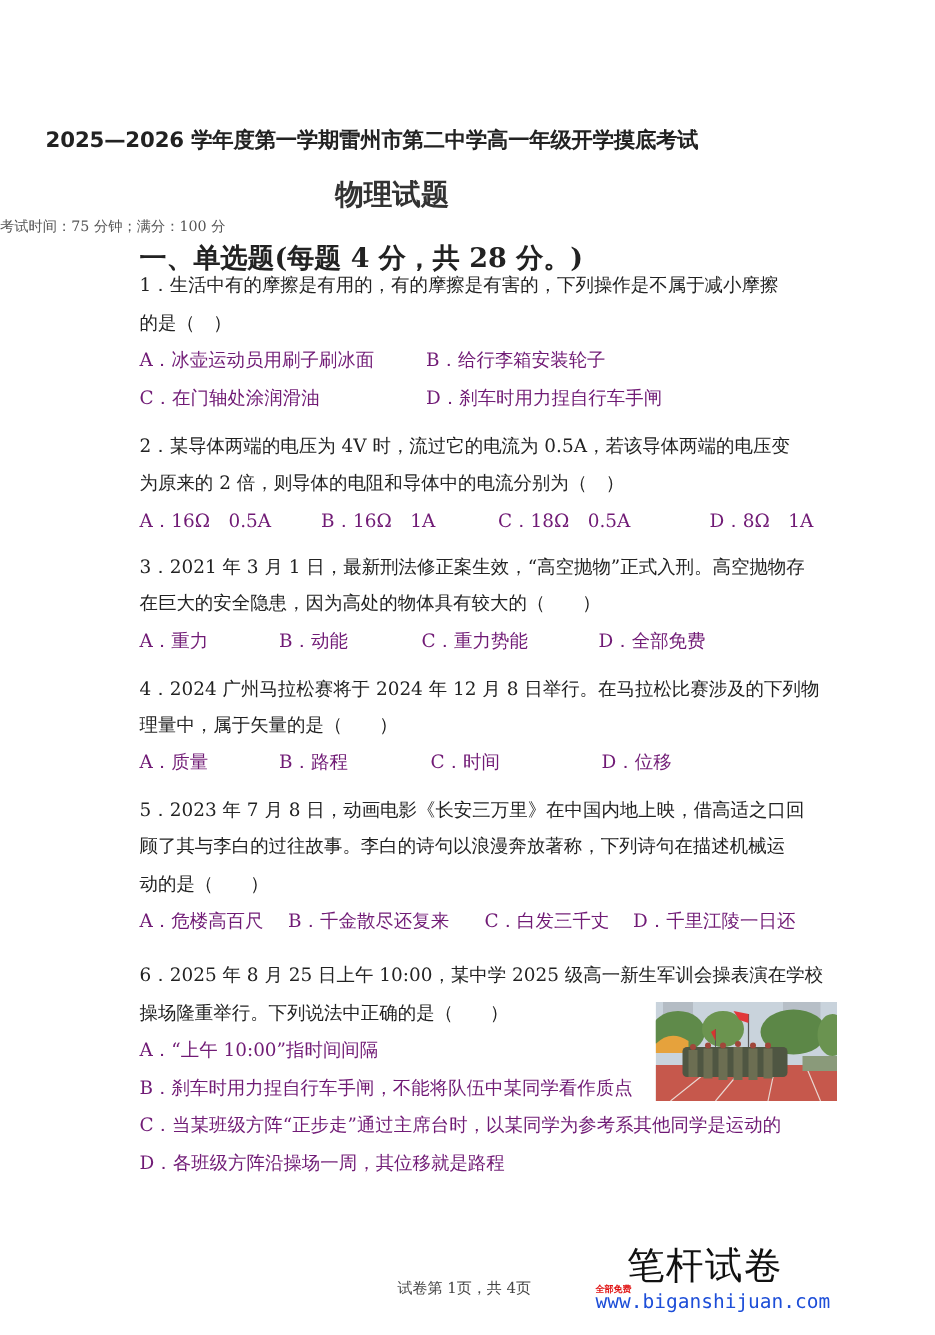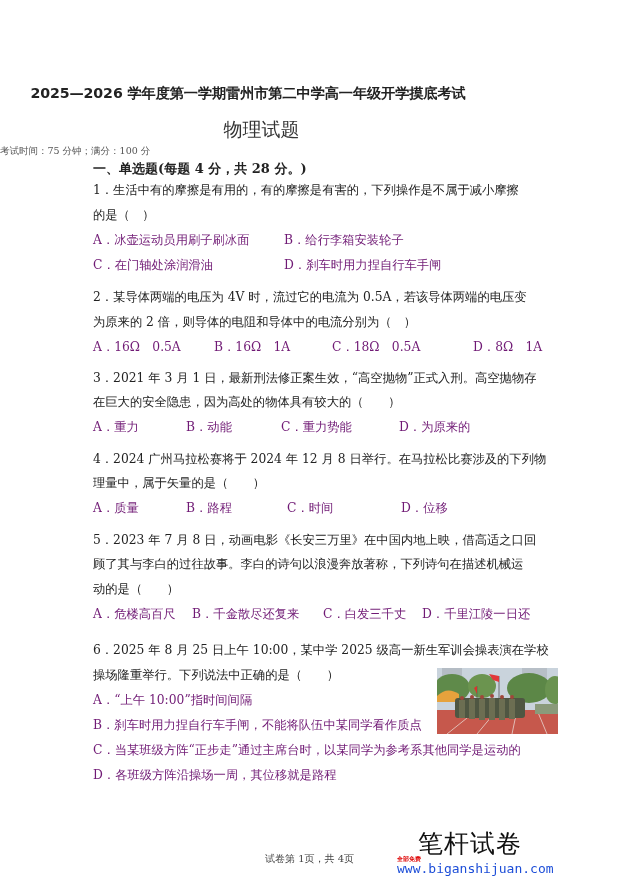--- a/index.html
+++ b/index.html
@@ -2,23 +2,23 @@
 <html><head>
 <meta charset="utf-8">
 <style>
   html, body { margin:0; padding:0; background:#ffffff; }
   body { width:623px; height:890px; position:relative; overflow:hidden;
          font-family:"DejaVu Serif","Liberation Serif",serif; color:#1a1a1a; }
   .abs { position:absolute; white-space:nowrap; }
   .title { left:0; width:496px; text-align:center; top:84px; font-family:"DejaVu Sans","Liberation Sans",sans-serif;
            font-weight:bold; font-size:14.2px; letter-spacing:-0.1px; color:#222; }
   .subject { left:0; width:523px; text-align:center; top:117px; font-family:"DejaVu Sans","Liberation Sans",sans-serif;
-             font-weight:normal; font-size:19px; color:#333; }
+             font-weight:bold; font-size:19px; color:#333; }
   .meta { left:0; width:623px; top:145px; font-size:9.5px; color:#555; }
-  .section { left:93px; top:160px; font-size:13px; font-weight:bold; color:#222; }
+  .section { left:93px; top:160px; font-size:18px; font-weight:bold; color:#222; }
   .line { left:93px; font-size:12.3px; color:#222; }
   .opt { font-size:12.3px; color:#701a75; }
   .photo { position:absolute; left:437px; top:668px; width:121px; height:66px; overflow:hidden; }
   .footer { left:265px; top:852px; font-size:10px; color:#444; }
   .brand { left:418px; top:827px; font-family:Liberation Sans, sans-serif; font-size:25px; color:#111; letter-spacing:1px; }
   .brand-tag { left:397px; top:855px; font-family:"DejaVu Sans","Liberation Sans",sans-serif; font-size:6px; color:#e01010; font-weight:bold; }
   .brand-url { left:397px; top:861px; font-family:"DejaVu Sans Mono","Liberation Mono",monospace; font-size:13px; color:#1d4ed8; }
 </style>
 </head>
 <body>
@@ -40,21 +40,21 @@
 <div class="abs opt" style="left:93px;top:339px">A．16Ω　0.5A</div>
 <div class="abs opt" style="left:214px;top:339px">B．16Ω　1A</div>
 <div class="abs opt" style="left:332px;top:339px">C．18Ω　0.5A</div>
 <div class="abs opt" style="left:473px;top:339px">D．8Ω　1A</div>
 
 <div class="abs line" style="top:370px">3．2021 年 3 月 1 日，最新刑法修正案生效，“高空抛物”正式入刑。高空抛物存</div>
 <div class="abs line" style="top:394px">在巨大的安全隐患，因为高处的物体具有较大的（　　）</div>
 <div class="abs opt" style="left:93px;top:419px">A．重力</div>
 <div class="abs opt" style="left:186px;top:419px">B．动能</div>
 <div class="abs opt" style="left:281px;top:419px">C．重力势能</div>
-<div class="abs opt" style="left:399px;top:419px">D．为原来的</div>
+<div class="abs opt" style="left:399px;top:419px">D．全部免费</div>
 
 <div class="abs line" style="top:451px">4．2024 广州马拉松赛将于 2024 年 12 月 8 日举行。在马拉松比赛涉及的下列物</div>
 <div class="abs line" style="top:475px">理量中，属于矢量的是（　　）</div>
 <div class="abs opt" style="left:93px;top:500px">A．质量</div>
 <div class="abs opt" style="left:186px;top:500px">B．路程</div>
 <div class="abs opt" style="left:287px;top:500px">C．时间</div>
 <div class="abs opt" style="left:401px;top:500px">D．位移</div>
 
 <div class="abs line" style="top:532px">5．2023 年 7 月 8 日，动画电影《长安三万里》在中国内地上映，借高适之口回</div>
 <div class="abs line" style="top:556px">顾了其与李白的过往故事。李白的诗句以浪漫奔放著称，下列诗句在描述机械运</div>

